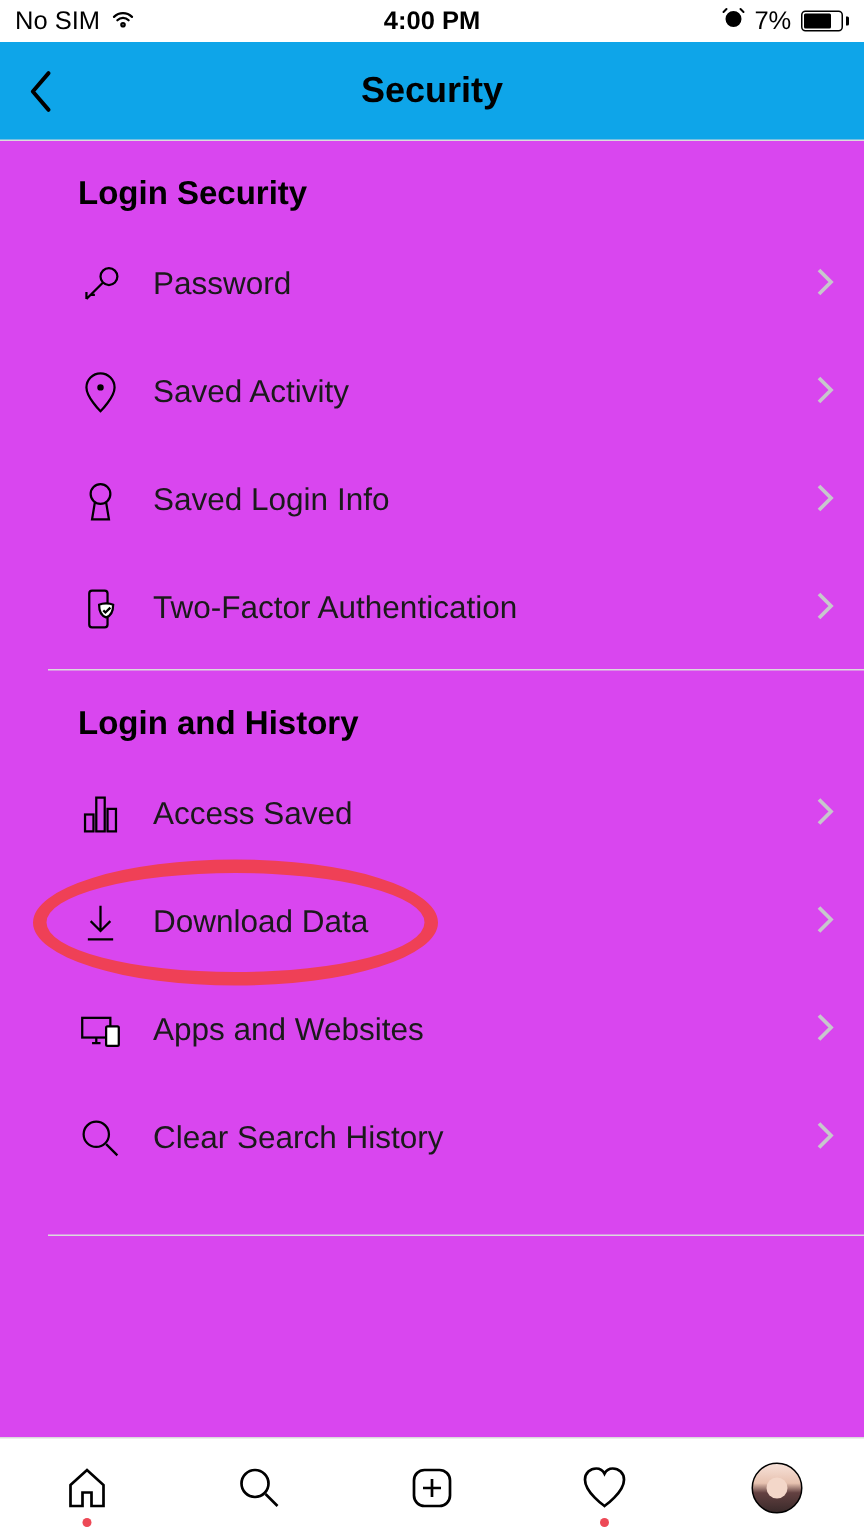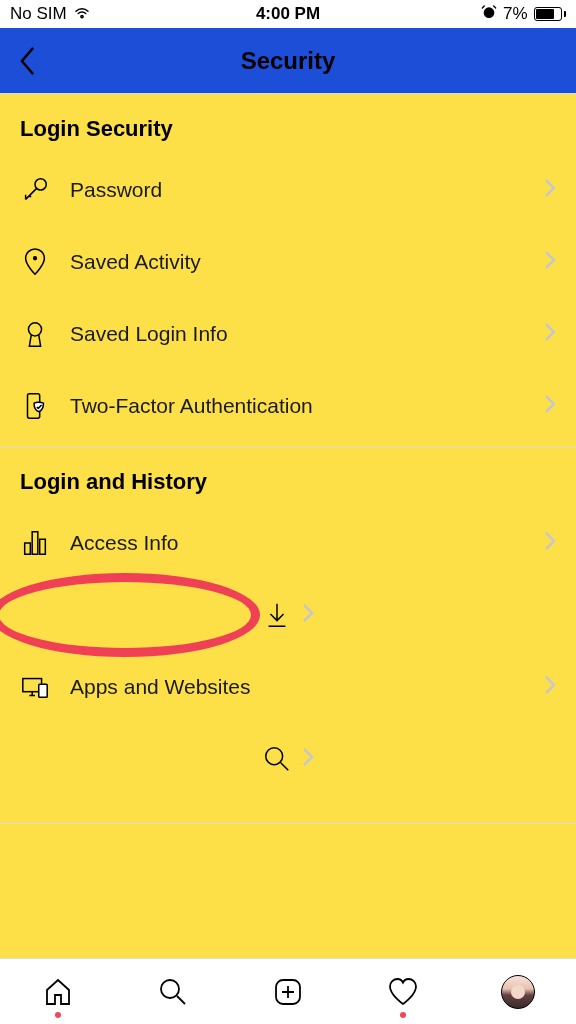--- a/index.html
+++ b/index.html
@@ -11,27 +11,27 @@
   .status-left, .status-right { display: flex; align-items: center; gap: 6px; }
   .status-center { position: absolute; left: 50%; transform: translateX(-50%); font-weight: 700; }
   .wifi-icon svg { width: 18px; height: 14px; }
   .alarm-icon svg { width: 16px; height: 16px; }
   .battery { display: flex; align-items: center; gap: 2px; }
   .battery-body { width: 28px; height: 14px; border: 1.5px solid #000; border-radius: 3px; position: relative; }
   .battery-fill { position: absolute; left: 1px; top: 1px; bottom: 1px; width: 70%; background: #000; border-radius: 1px; }
   .battery-tip { width: 2.5px; height: 6px; background: #000; border-radius: 0 1px 1px 0; }
 
   
-  .nav-header { height: 66px; display: flex; align-items: center; justify-content: center; position: relative; background: #1d4ed8; border-bottom: 1px solid #dbdbdb; }
+  .nav-header { height: 66px; display: flex; align-items: center; justify-content: center; position: relative; background: #0ea5e9; border-bottom: 1px solid #dbdbdb; }
   .back-btn { position: absolute; left: 8px; top: 50%; transform: translateY(-50%); width: 40px; height: 40px; display:flex; align-items:center; justify-content:center; background:none; border:none; cursor:pointer; }
   .back-btn svg { width: 18px; height: 28px; stroke:#000; }
   .nav-title { font-size: 24px; font-weight: 700; }
 
   
-  .content { flex: 1; overflow-y: auto; background: #fde047; }
+  .content { flex: 1; overflow-y: auto; background: #d946ef; padding-left: 32px; }
   .section-header { font-size: 22px; font-weight: 700; padding: 22px 20px 12px 20px; }
   .list-item { display: flex; align-items: center; height: 72px; padding: 0 20px; cursor: pointer; position: relative; justify-content: center; }
   .item-icon { width: 40px; display: flex; justify-content: flex-start; align-items: center; }
   .item-icon svg { width: 30px; height: 30px; stroke: #000; fill: none; stroke-width: 1.6; }
   .item-label { flex: 1; font-size: 21px; font-weight: 400; color:#1a1a1a; padding-left: 10px;}
   .chevron svg { width: 12px; height: 20px; stroke: #c7c7cc; fill: none; stroke-width: 2.5; }
   .section-divider { height: 1px; background: #dbdbdb; margin-top: 4px; }
 
   
   .highlight-ring {
@@ -157,33 +157,34 @@
   <div class="section-header">Login and History</div>
 
   <div class="list-item">
     <span class="item-icon">
       <svg viewBox="0 0 32 32">
           <rect x="5" y="16" width="6" height="12"></rect>
           <rect x="13" y="4" width="6" height="24"></rect>
           <rect x="21" y="12" width="6" height="16"></rect>
         </svg>
     </span>
-    <span class="item-label">Access Info</span>
+    <span class="item-label">Access Saved</span>
     <span class="chevron"><svg viewBox="0 0 12 20">
           <path d="M2 2 L10 10 L2 18"></path>
         </svg></span>
   </div>
 
   <div class="list-item">
     <div class="highlight-ring"></div>
     <span class="item-icon">
       <svg viewBox="0 0 32 32" class="thick">
           <path d="M16 4 L16 22 M9 15 L16 22 L23 15 M7 28 L25 28"></path>
         </svg>
     </span>
+    <span class="item-label">Download Data</span>
     <span class="chevron"><svg viewBox="0 0 12 20">
           <path d="M2 2 L10 10 L2 18"></path>
         </svg></span>
   </div>
 
   <div class="list-item">
     <span class="item-icon">
       <svg viewBox="0 0 32 32">
           <rect x="3" y="7" width="20" height="14"></rect>
           <path d="M10 25 L16 25 M13 21 L13 25"></path>
@@ -196,20 +197,21 @@
         </svg></span>
   </div>
 
   <div class="list-item">
     <span class="item-icon">
       <svg viewBox="0 0 32 32">
           <circle cx="13" cy="13" r="9"></circle>
           <path d="M20 20 L28 28"></path>
         </svg>
     </span>
+    <span class="item-label">Clear Search History</span>
     <span class="chevron"><svg viewBox="0 0 12 20">
           <path d="M2 2 L10 10 L2 18"></path>
         </svg></span>
   </div>
 
   <div class="section-divider" style="margin-top:28px;"></div>
 
 </div>
 
 <div class="tab-bar">

